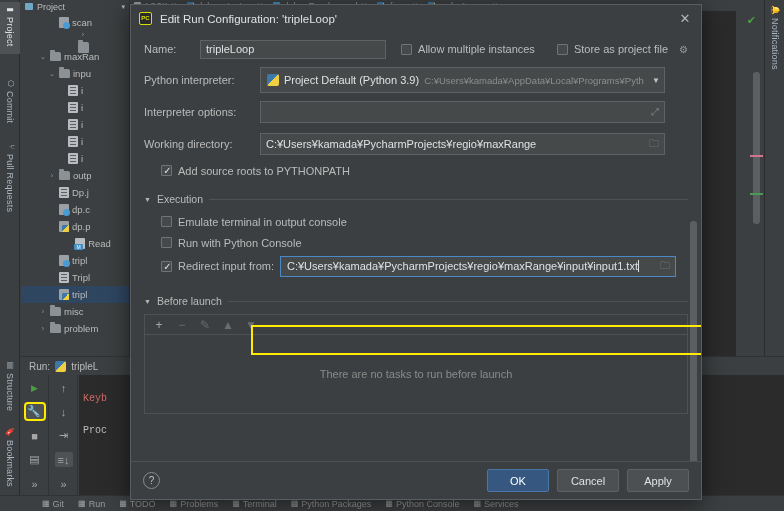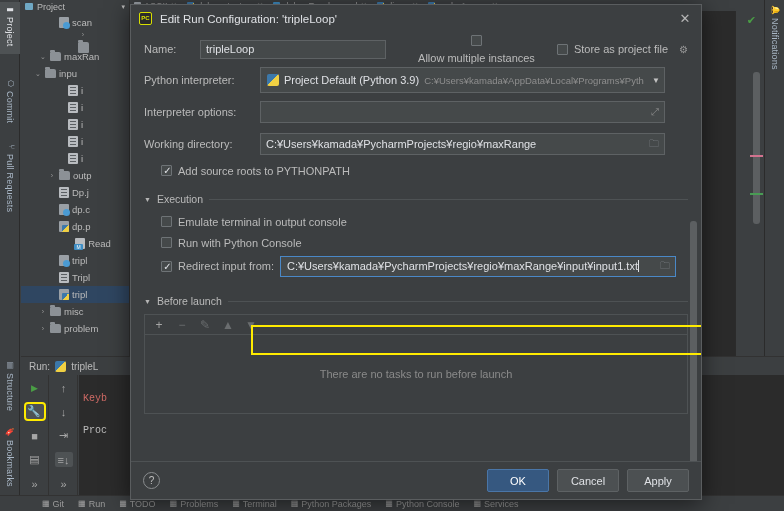--- a/index.html
+++ b/index.html
@@ -403,21 +403,21 @@
           <div class="trow" style="padding-left: 18px; flex-direction: column;">
             <span class="arrow">›</span>
             <span class="folder"></span>
             <span class="tlabel">libraryU</span>
           </div>
           <div class="trow" style="padding-left: 18px;">
             <span class="arrow">⌄</span>
             <span class="folder"></span>
             <span class="tlabel">maxRan</span>
           </div>
-          <div class="trow" style="padding-left: 13px;">
+          <div class="trow" style="padding-left: 27px;">
             <span class="arrow">⌄</span>
             <span class="folder"></span>
             <span class="tlabel">inpu</span>
           </div>
           <div class="trow" style="padding-left: 36px;">
             <span class="arrow"></span>
             <span class="fic txt"></span>
             <span class="tlabel">i</span>
           </div>
           <div class="trow" style="padding-left: 36px;">
@@ -567,21 +567,21 @@
       <span class="dlg-title-text">Edit Run Configuration: 'tripleLoop'</span>
       <span class="dlg-close">✕</span>
     </div>
 
     <div class="dlg-body">
 
       <div class="row name-row">
         <span class="lbl name-label">Name:</span>
         <div class="inp name-input">tripleLoop</div>
         <div style="flex:1"></div>
-        <div class="cbx-wrap" style="margin-right:22px;flex-direction:column;">
+        <div class="cbx-wrap" style="margin-right:22px;">
           <span class="cbx"></span>
           <span class="cbx-label">Allow multiple instances</span>
         </div>
         <div class="cbx-wrap">
           <span class="cbx"></span>
           <span class="cbx-label">Store as project file</span>
           <span class="gear-ico">⚙</span>
         </div>
       </div>
 

